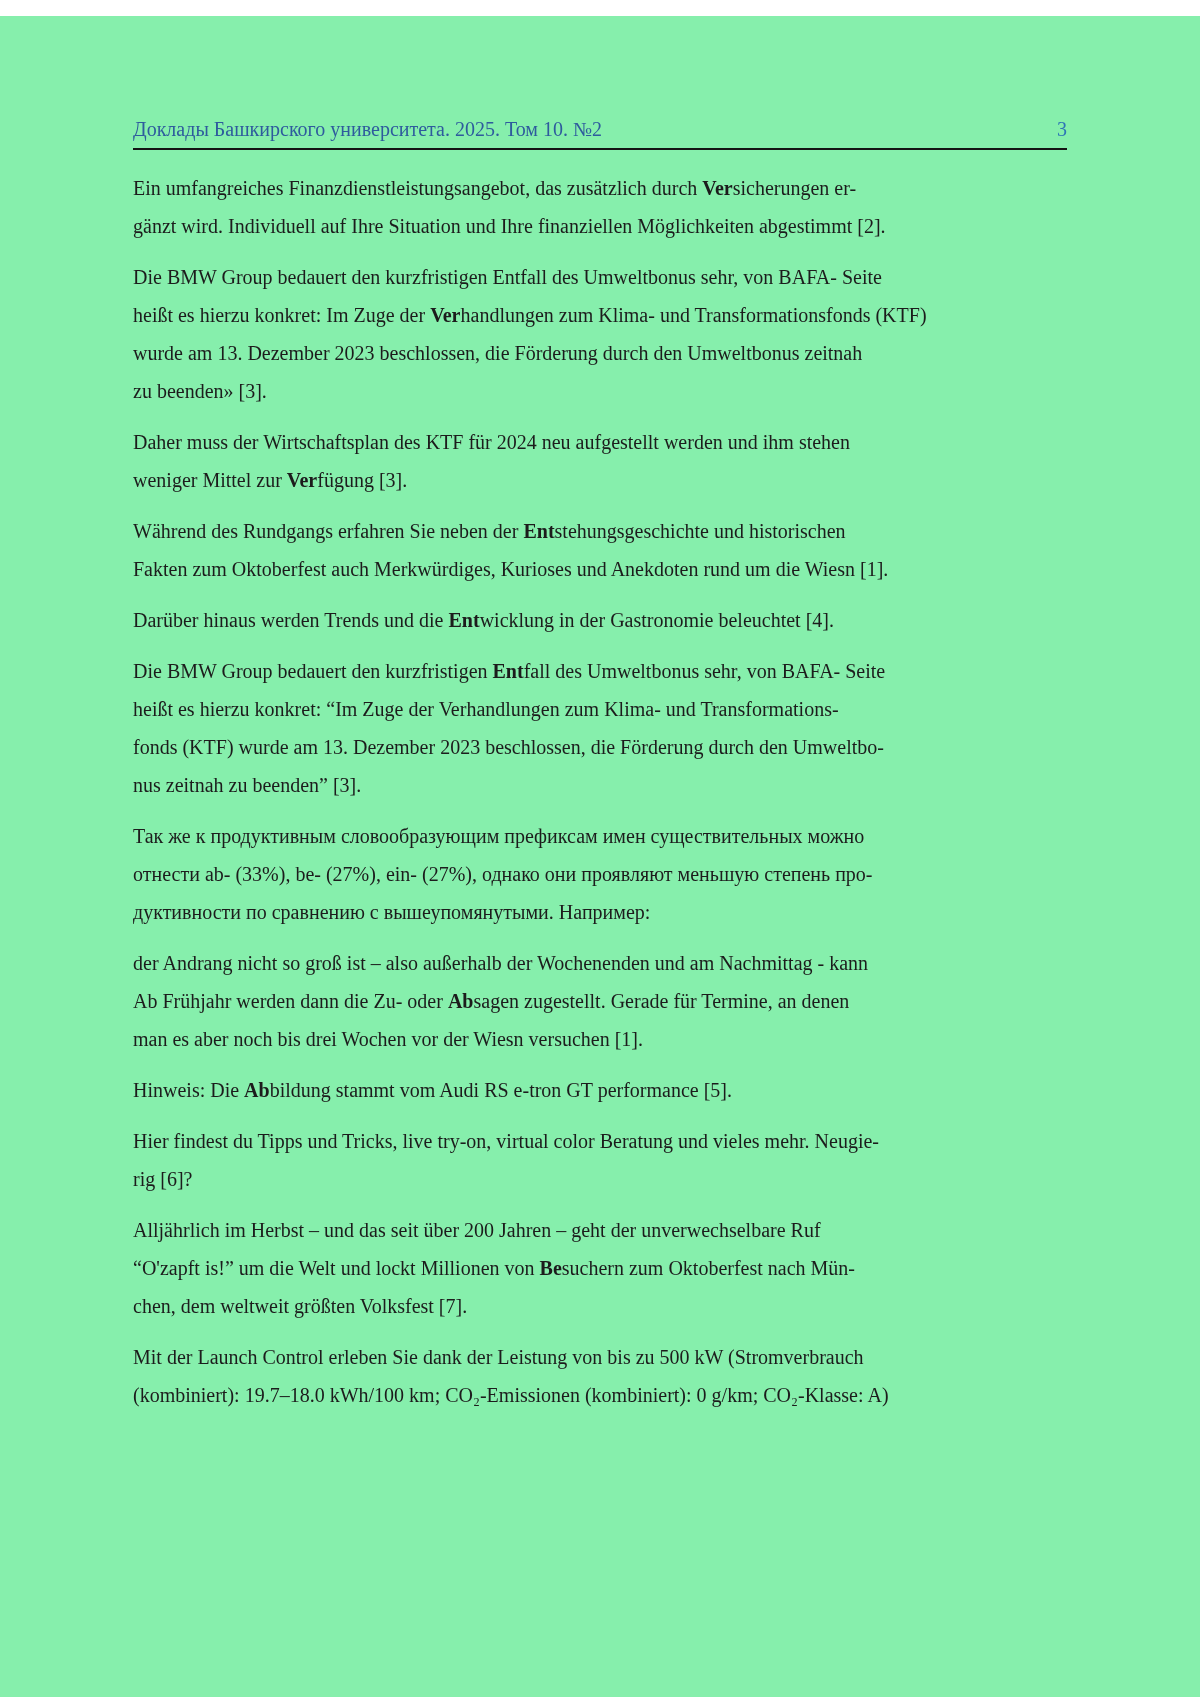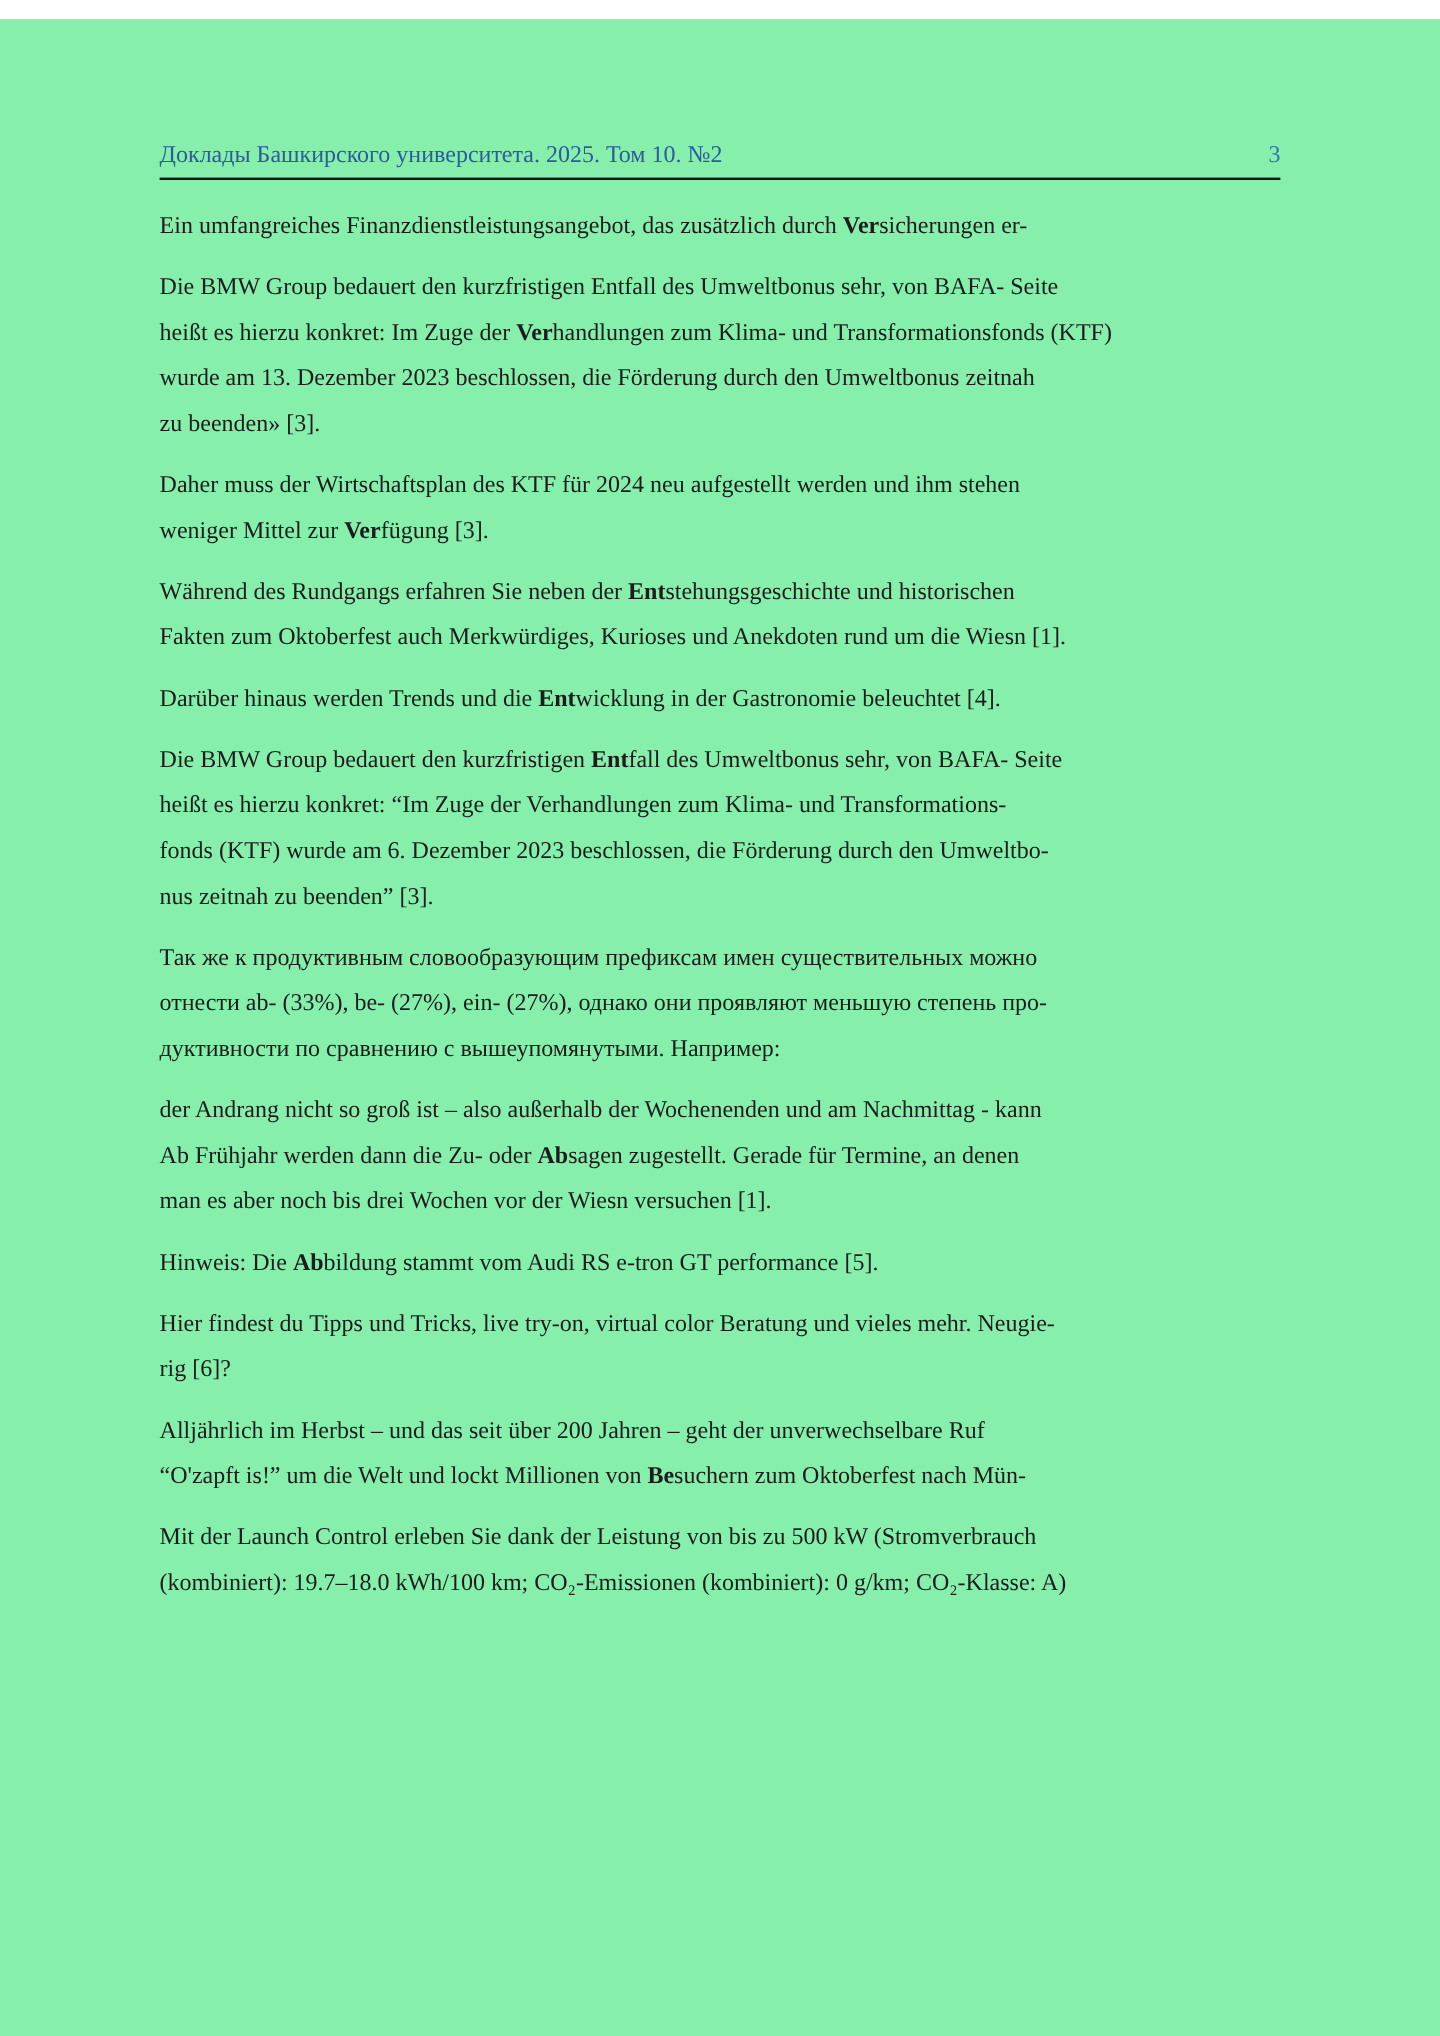--- a/index.html
+++ b/index.html
@@ -54,20 +54,21 @@
 
 <div class="page">
   <div class="content">
     <div class="running-head">
       <span class="title">Доклады Башкирского университета. 2025. Том 10. №2</span>
       <span class="pageno">3</span>
     </div>
     <div class="doc-body">
         <div class="para">
           <div class="line"><span>Ein umfangreiches Finanzdienstleistungsangebot, das zusätzlich durch </span><span class="b">Ver</span><span>sicherungen er-</span></div>
+          <div class="line"><span>gänzt wird. Individuell auf Ihre Situation und Ihre finanziellen Möglichkeiten abgestimmt [2].</span></div>
         </div>
         <div class="para">
           <div class="line"><span>Die BMW Group bedauert den kurzfristigen Entfall des Umweltbonus sehr, von BAFA- Seite</span></div>
           <div class="line"><span>heißt es hierzu konkret: Im Zuge der </span><span class="b">Ver</span><span>handlungen zum Klima- und Transformationsfonds (KTF)</span></div>
           <div class="line"><span>wurde am 13. Dezember 2023 beschlossen, die Förderung durch den Umweltbonus zeitnah</span></div>
           <div class="line"><span>zu beenden» [3].</span></div>
         </div>
         <div class="para">
           <div class="line"><span>Daher muss der Wirtschaftsplan des KTF für 2024 neu aufgestellt werden und ihm stehen</span></div>
           <div class="line"><span>weniger Mittel zur </span><span class="b">Ver</span><span>fügung [3].</span></div>
@@ -75,21 +76,21 @@
         <div class="para">
           <div class="line"><span>Während des Rundgangs erfahren Sie neben der </span><span class="b">Ent</span><span>stehungsgeschichte und historischen</span></div>
           <div class="line"><span>Fakten zum Oktoberfest auch Merkwürdiges, Kurioses und Anekdoten rund um die Wiesn [1].</span></div>
         </div>
         <div class="para">
           <div class="line"><span>Darüber hinaus werden Trends und die </span><span class="b">Ent</span><span>wicklung in der Gastronomie beleuchtet [4].</span></div>
         </div>
         <div class="para">
           <div class="line"><span>Die BMW Group bedauert den kurzfristigen </span><span class="b">Ent</span><span>fall des Umweltbonus sehr, von BAFA- Seite</span></div>
           <div class="line"><span>heißt es hierzu konkret: “Im Zuge der Verhandlungen zum Klima- und Transformations-</span></div>
-          <div class="line"><span>fonds (KTF) wurde am 6. Dezember 2023 beschlossen, die Förderung durch den Umweltbo-</span></div>
+          <div class="line"><span>fonds (KTF) wurde am 13. Dezember 2023 beschlossen, die Förderung durch den Umweltbo-</span></div>
           <div class="line"><span>nus zeitnah zu beenden” [3].</span></div>
         </div>
         <div class="para">
           <div class="line"><span>Так же к продуктивным словообразующим префиксам имен существительных можно</span></div>
           <div class="line"><span>отнести ab- (33%), be- (27%), ein- (27%), однако они проявляют меньшую степень про-</span></div>
           <div class="line"><span>дуктивности по сравнению с вышеупомянутыми. Например:</span></div>
         </div>
         <div class="para">
           <div class="line"><span>der Andrang nicht so groß ist – also außerhalb der Wochenenden und am Nachmittag - kann</span></div>
           <div class="line"><span>Ab Frühjahr werden dann die Zu- oder </span><span class="b">Ab</span><span>sagen zugestellt. Gerade für Termine, an denen</span></div>
@@ -98,20 +99,21 @@
         <div class="para">
           <div class="line"><span>Hinweis: Die </span><span class="b">Ab</span><span>bildung stammt vom Audi RS e-tron GT performance [5].</span></div>
         </div>
         <div class="para">
           <div class="line"><span>Hier findest du Tipps und Tricks, live try-on, virtual color Beratung und vieles mehr. Neugie-</span></div>
           <div class="line"><span>rig [6]?</span></div>
         </div>
         <div class="para">
           <div class="line"><span>Alljährlich im Herbst – und das seit über 200 Jahren – geht der unverwechselbare Ruf</span></div>
           <div class="line"><span>“O'zapft is!” um die Welt und lockt Millionen von </span><span class="b">Be</span><span>suchern zum Oktoberfest nach Mün-</span></div>
+          <div class="line"><span>chen, dem weltweit größten Volksfest [7].</span></div>
         </div>
         <div class="para">
           <div class="line"><span>Mit der Launch Control erleben Sie dank der Leistung von bis zu 500 kW (Stromverbrauch</span></div>
           <div class="line"><span>(kombiniert): 19.7–18.0 kWh/100 km; CO₂-Emissionen (kombiniert): 0 g/km; CO₂-Klasse: A)</span></div>
         </div>
       </div>
   </div>
 </div>
 
 </body></html>

